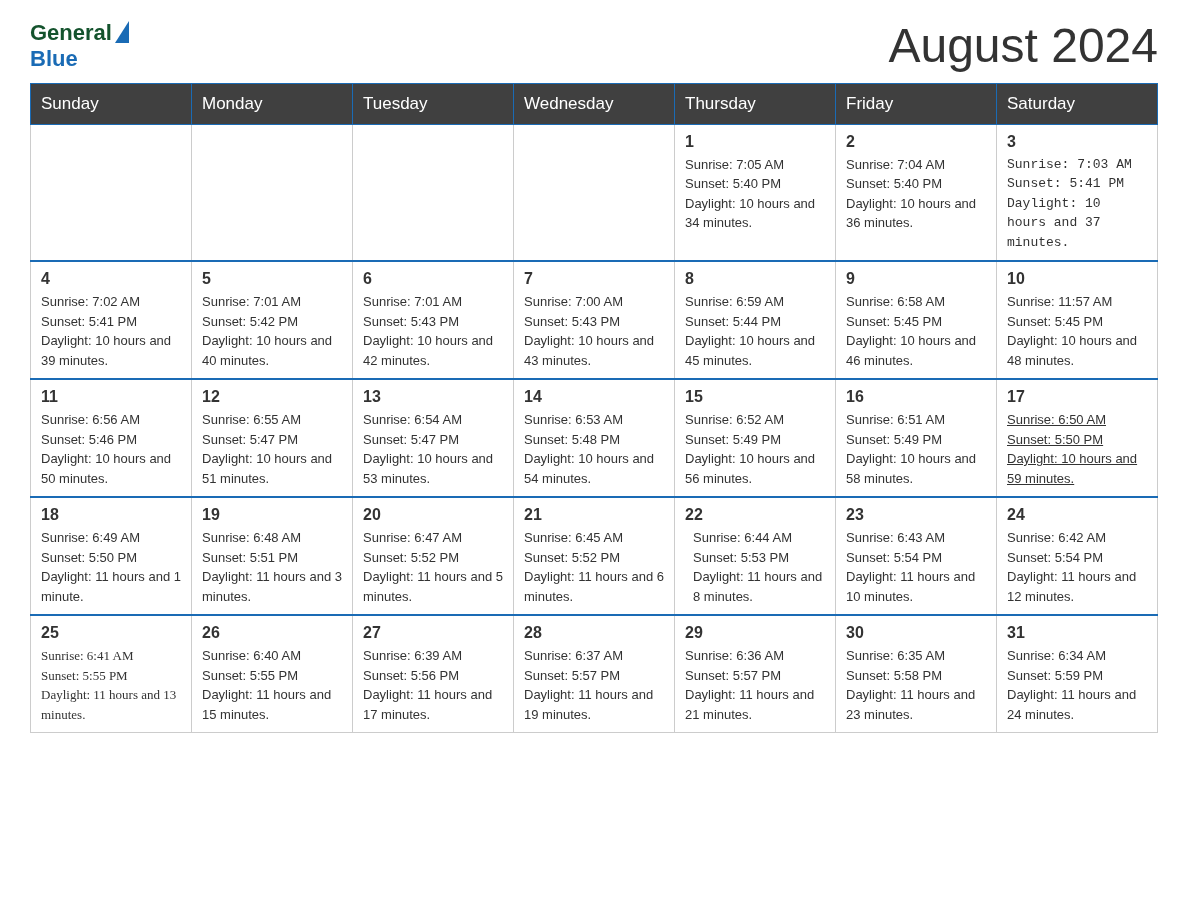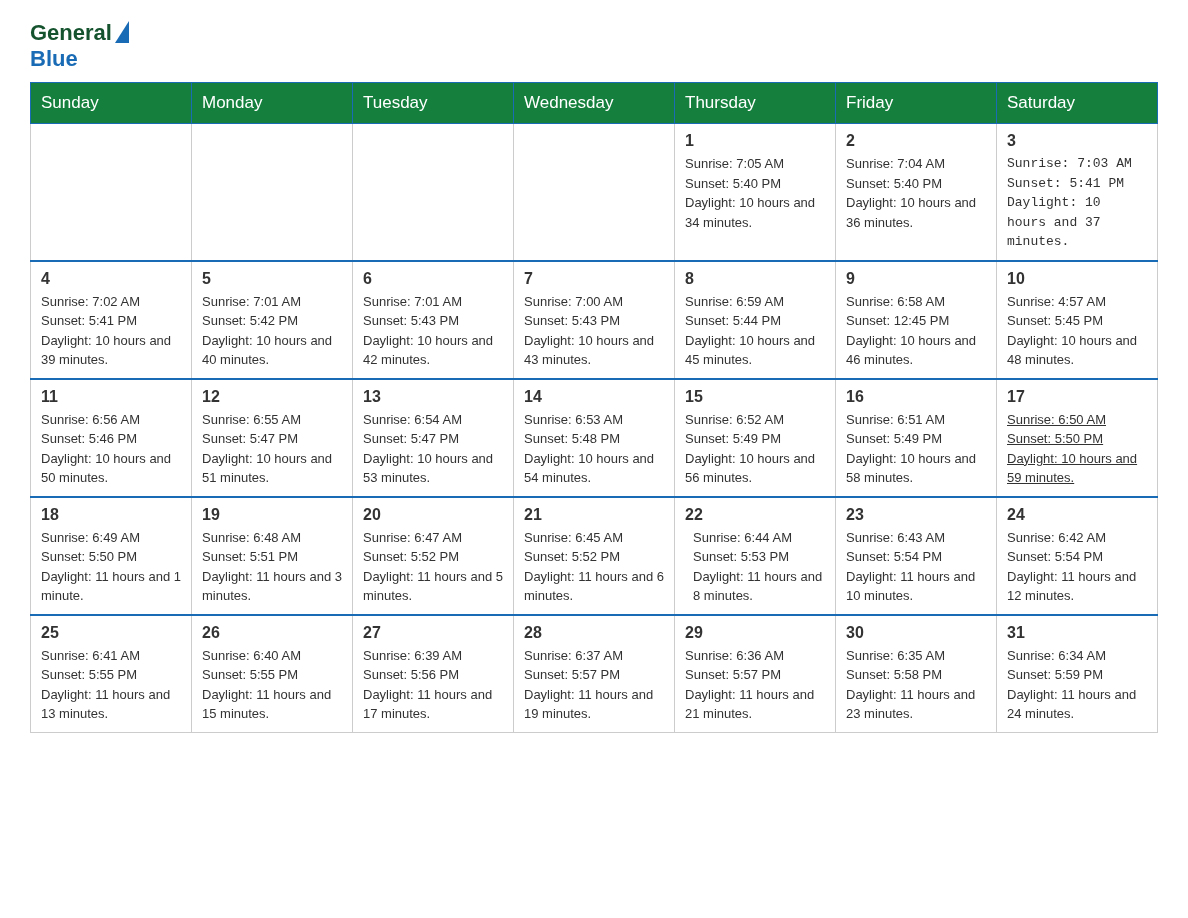--- a/index.html
+++ b/index.html
@@ -39,21 +39,21 @@
       font-size: 20px;
       color: #555;
       margin-top: 4px;
     }
     .calendar {
       width: 100%;
       border-collapse: collapse;
       border: 1px solid #aaa;
     }
     .calendar th {
-      background-color: #15803d;
+      background-color: #404040;
       color: #fff;
       font-size: 17px;
       font-weight: normal;
       padding: 10px 10px;
       text-align: left;
       border: 1px solid #1a6bb5;
     }
     .calendar td {
       width: 14.28%;
       vertical-align: top;
@@ -106,20 +106,21 @@
   <div class="logo-wrapper">
     <div class="logo-line">
       <span class="logo-text-general">General</span>
       <span class="logo-triangle"></span>
     </div>
     <div>
       <span class="logo-text-blue">Blue</span>
     </div>
   </div>
   <div class="title-block">
+    <div class="month-title">August 2024</div>
   </div>
 </div>
 
 <table class="calendar">
   <thead>
     <tr id="dow-row">
         <th>Sunday</th>
         <th>Monday</th>
         <th>Tuesday</th>
         <th>Wednesday</th>
@@ -180,26 +181,26 @@
         </td>
         <td>
           <div class="day-num">8</div>
           <div class="day-info" style="white-space: pre-line;">Sunrise: 6:59 AM
 Sunset: 5:44 PM
 Daylight: 10 hours and 45 minutes.</div>
         </td>
         <td>
           <div class="day-num">9</div>
           <div class="day-info" style="white-space: pre-line;">Sunrise: 6:58 AM
-Sunset: 12:45 PM
+Sunset: 5:45 PM
 Daylight: 10 hours and 46 minutes.</div>
         </td>
         <td>
           <div class="day-num">10</div>
-          <div class="day-info" style="white-space: pre-line;">Sunrise: 4:57 AM
+          <div class="day-info" style="white-space: pre-line;">Sunrise: 11:57 AM
 Sunset: 5:45 PM
 Daylight: 10 hours and 48 minutes.</div>
         </td>
       </tr>
       <tr>
         <td>
           <div class="day-num">11</div>
           <div class="day-info" style="white-space: pre-line;">Sunrise: 6:56 AM
 Sunset: 5:46 PM
 Daylight: 10 hours and 50 minutes.</div>
@@ -281,21 +282,21 @@
         <td>
           <div class="day-num">24</div>
           <div class="day-info" style="white-space: pre-line;">Sunrise: 6:42 AM
 Sunset: 5:54 PM
 Daylight: 11 hours and 12 minutes.</div>
         </td>
       </tr>
       <tr>
         <td>
           <div class="day-num">25</div>
-          <div class="day-info" style="white-space: pre-line;">Sunrise: 6:41 AM
+          <div class="day-info" style="white-space: pre-line; font-family: Liberation Serif, serif;">Sunrise: 6:41 AM
 Sunset: 5:55 PM
 Daylight: 11 hours and 13 minutes.</div>
         </td>
         <td>
           <div class="day-num">26</div>
           <div class="day-info" style="white-space: pre-line;">Sunrise: 6:40 AM
 Sunset: 5:55 PM
 Daylight: 11 hours and 15 minutes.</div>
         </td>
         <td>

